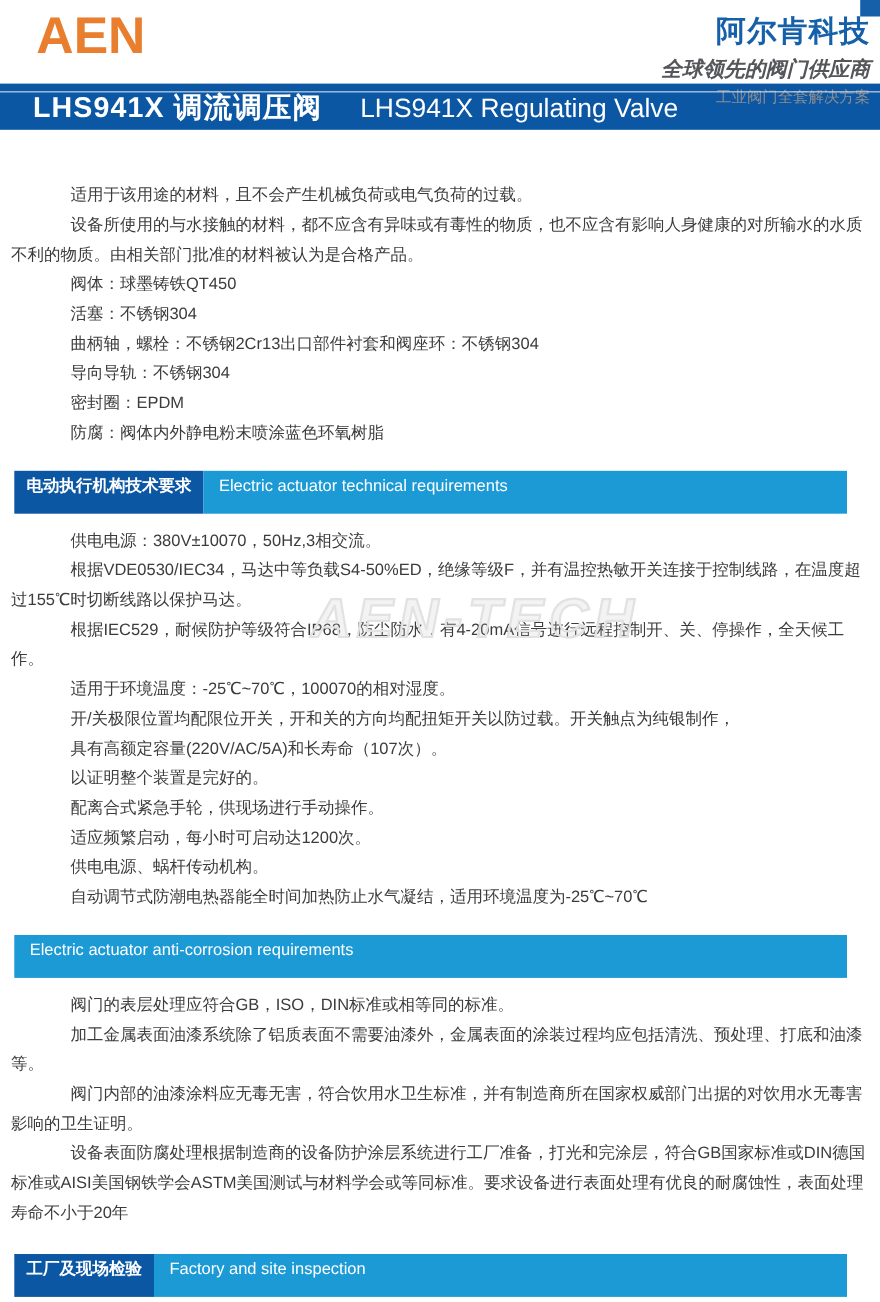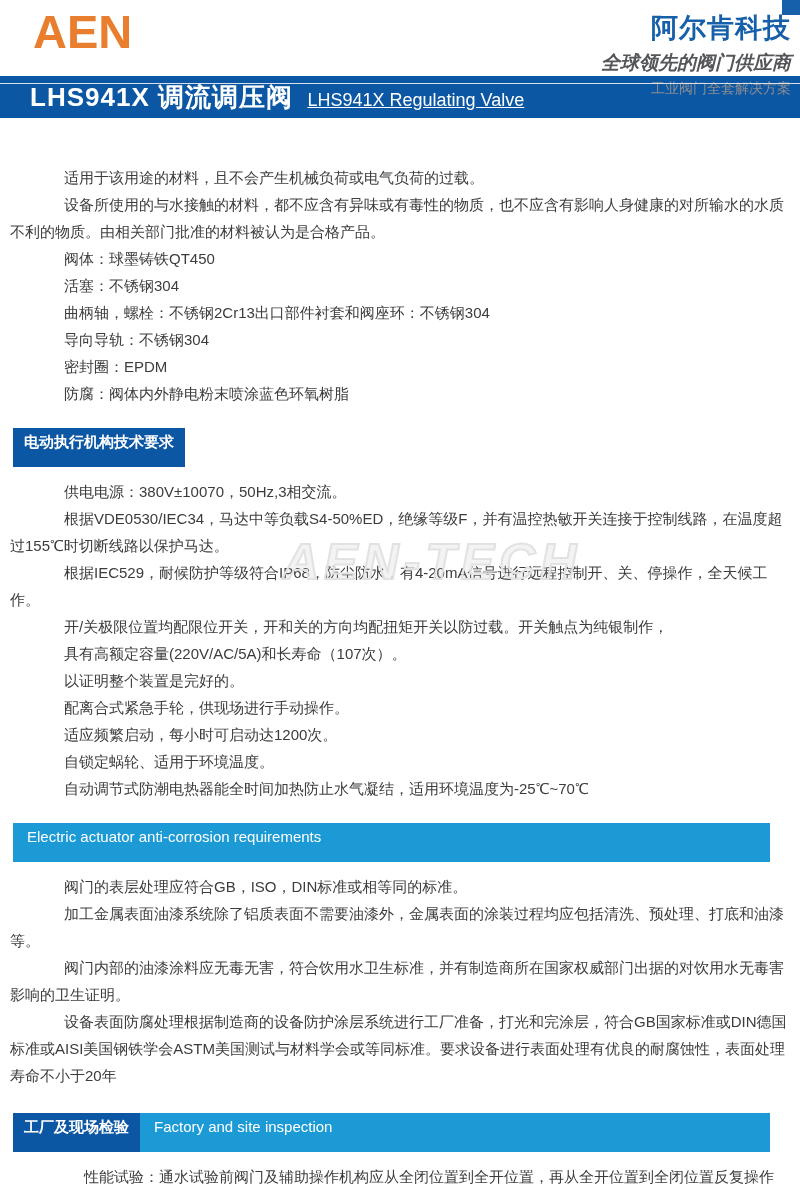--- a/index.html
+++ b/index.html
@@ -36,21 +36,21 @@
   
   .title-bar {
     width: 800px; height: 42px;
     background: #0b57a4;
     color: #ffffff;
     line-height: 42px;
     padding-left: 30px;
     white-space: nowrap;
   }
   .title-cn { font-size: 26px; font-weight: bold; letter-spacing: 1px; }
-  .title-en { font-size: 18px; margin-left: 10px; text-decoration: underline; }
+  .title-en { font-size: 24px; margin-left: 30px; }
 
   
   .intro { margin: 46px 12px 0 10px; }
   .section-body { margin: 11px 12px 0 10px; }
   .intro p, .section-body p {
     font-size: 15px;
     line-height: 27px;
     color: #3c3c3c;
     text-indent: 54px;
   }
@@ -120,31 +120,33 @@
       <p>阀体：球墨铸铁QT450</p>
       <p>活塞：不锈钢304</p>
       <p>曲柄轴，螺栓：不锈钢2Cr13出口部件衬套和阀座环：不锈钢304</p>
       <p>导向导轨：不锈钢304</p>
       <p>密封圈：EPDM</p>
       <p>防腐：阀体内外静电粉末喷涂蓝色环氧树脂</p>
     </section>
 
     <div class="section-bar">
       <div class="bar-cn">电动执行机构技术要求</div>
+      <div class="bar-en">Electric actuator technical requirements</div>
     </div>
     <section class="section-body">
       <p>供电电源：380V±10070，50Hz,3相交流。</p>
       <p>根据VDE0530/IEC34，马达中等负载S4-50%ED，绝缘等级F，并有温控热敏开关连接于控制线路，在温度超过155℃时切断线路以保护马达。</p>
       <p>根据IEC529，耐候防护等级符合IP68，防尘防水，有4-20mA信号进行远程控制开、关、停操作，全天候工作。</p>
+      <p>适用于环境温度：-25℃~70℃，100070的相对湿度。</p>
       <p>开/关极限位置均配限位开关，开和关的方向均配扭矩开关以防过载。开关触点为纯银制作，</p>
       <p>具有高额定容量(220V/AC/5A)和长寿命（107次）。</p>
       <p>以证明整个装置是完好的。</p>
       <p>配离合式紧急手轮，供现场进行手动操作。</p>
       <p>适应频繁启动，每小时可启动达1200次。</p>
-      <p>自锁定蜗轮、适用于环境温度。</p>
+      <p>供电电源、蜗杆传动机构。</p>
       <p>自动调节式防潮电热器能全时间加热防止水气凝结，适用环境温度为-25℃~70℃</p>
     </section>
 
     <div class="section-bar">
       <div class="bar-en">Electric actuator anti-corrosion requirements</div>
     </div>
     <section class="section-body">
       <p>阀门的表层处理应符合GB，ISO，DIN标准或相等同的标准。</p>
       <p>加工金属表面油漆系统除了铝质表面不需要油漆外，金属表面的涂装过程均应包括清洗、预处理、打底和油漆等。</p>
       <p>阀门内部的油漆涂料应无毒无害，符合饮用水卫生标准，并有制造商所在国家权威部门出据的对饮用水无毒害影响的卫生证明。</p>

